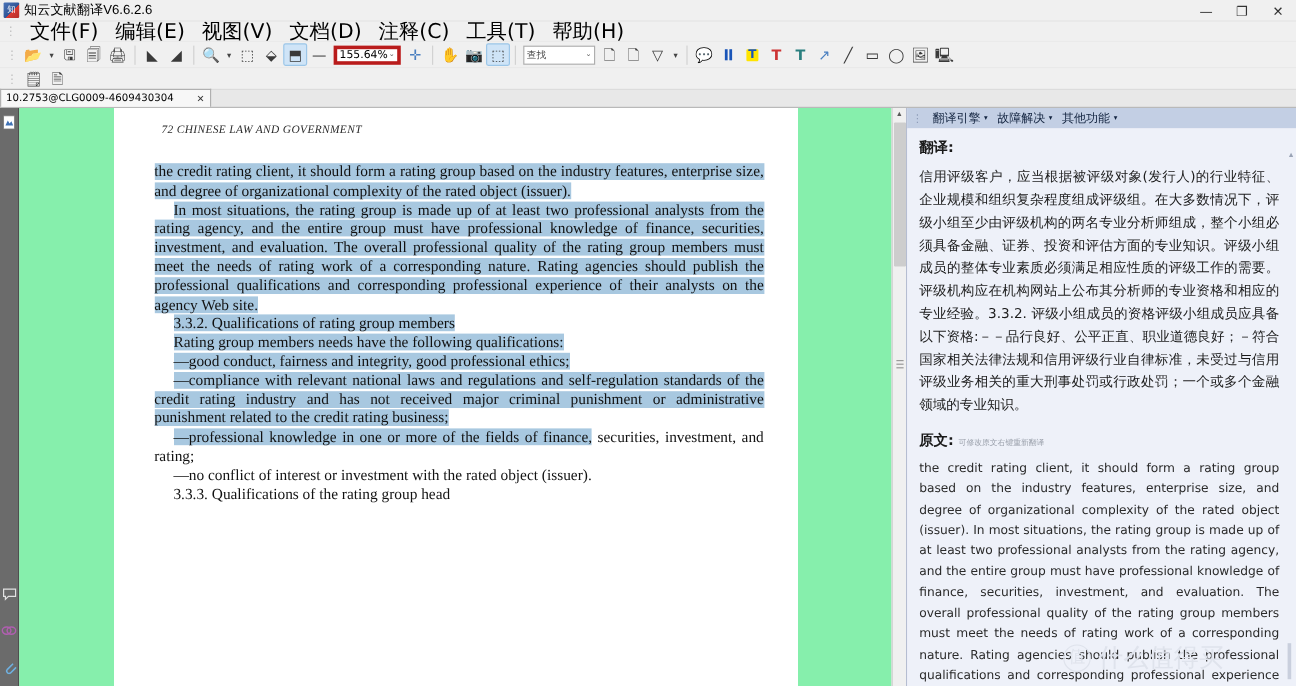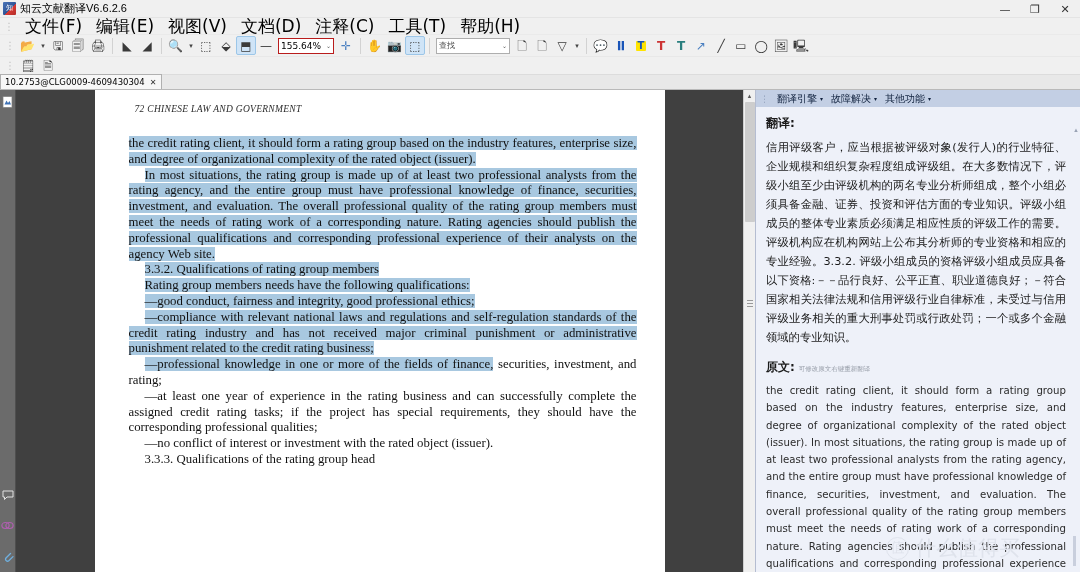--- a/index.html
+++ b/index.html
@@ -65,28 +65,28 @@
   .tb-sep { width:1px; height:16px; background:#d2d2d2; margin:0 4px; flex:0 0 1px; }
   .tb-btn {
     width: 20px; height: 19px; display:flex; align-items:center; justify-content:center;
     font-size: 12px; color:#3a3a3a; flex:0 0 auto;
     font-family: "DejaVu Sans", sans-serif; line-height:1;
   }
   .tb-btn.active { background:#cfe4f7; border:1px solid #9cc6e8; border-radius:2px; }
   .tb-caret { width:10px; height:19px; display:flex; align-items:center; justify-content:center;
     font-size:7px; color:#444; }
   .zoom-box {
-    width: 56px; height: 16px; background:#fff; border:1px solid #b91c1c;
+    width: 56px; height: 16px; background:#fff; border:3px solid #b91c1c;
     display:flex; align-items:center; justify-content:space-between;
     font-size:9px; padding:0 2px; color:#000; margin:0 2px;
     font-family: "DejaVu Sans", sans-serif;
   }
   .zoom-box .cv { font-size:6px; color:#555; }
   .find-box {
-    width: 74px; height: 16px; background:#fff; border:1px solid #aeaeae;
+    width: 60px; height: 16px; background:#fff; border:1px solid #aeaeae;
     display:flex; align-items:center; justify-content:space-between;
     font-size:8px; padding:0 2px; color:#444; margin:0 2px;
     font-family: "DejaVu Sans", sans-serif;
   }
   .ico-yellow { color:#1a55b8; background:#ffe400; font-weight:bold; padding:0 2px; border-radius:1px; font-size:10px;}
   .ico-blue { color:#1a55b8; font-weight:bold; }
   .ico-red { color:#c33; font-weight:bold; }
   .ico-teal { color:#2a7f7f; font-weight:bold; }
 
   .toolbar2 {
@@ -100,42 +100,42 @@
   
   .tabstrip {
     height: 15px; flex:0 0 15px;
     background:#e8e8e8;
     display:flex; align-items:flex-end;
     border-bottom:1px solid #b9b9b9;
   }
   .doc-tab {
     height:15px; background:#f7f7f7;
     border:1px solid #b0b0b0; border-bottom:none;
-    display:flex; align-items:center; gap:5px;
+    display:flex; align-items:center; gap:19px;
     padding:0 5px 0 4px; font-size:8.5px; color:#000;
     font-family: "DejaVu Sans", sans-serif;
   }
   .doc-tab .x { font-size:8px; color:#333; font-weight:bold; }
 
   
   .main { flex:1 1 auto; display:flex; min-height:0; }
 
   
   .rail {
     width: 16px; flex:0 0 16px; background:#6b6b6b;
     display:flex; flex-direction:column; align-items:center;
     padding-top:5px; position:relative;
     border-right:1px solid #4f4f4f;
   }
   .rail-ico { width:13px; height:13px; margin-bottom:4px; display:flex; align-items:center; justify-content:center; font-size:10px; }
   .rail-bottom { position:absolute; bottom:6px; left:0; right:0; display:flex; flex-direction:column; align-items:center; gap:13px; }
 
   
   .viewer {
-    flex:1 1 auto; background:#404040; position:relative;
+    flex:1 1 auto; background:#86efac; position:relative;
     display:flex; justify-content:center; overflow:hidden; min-width:0;
   }
   .page {
     width: 570px; background:#ffffff; margin-top:0;
     padding: 14px 28px 0 34px; position:relative;
     font-family: "Liberation Serif", serif;
   }
   .running-head {
     font-size: 9.5px; font-style: italic; color:#2b2b2b;
     letter-spacing:0.3px; margin-left: 6px; margin-bottom: 22px;
@@ -331,21 +331,20 @@
       <div class="page">
         <div class="running-head">72   CHINESE LAW AND GOVERNMENT</div>
 
         <p><span class="hl">the credit rating client, it should form a rating group based on the industry features, enterprise size, and degree of organizational complexity of the rated object (issuer).</span></p>
         <p class="ind"><span class="hl">In most situations, the rating group is made up of at least two professional analysts from the rating agency, and the entire group must have professional knowledge of finance, securities, investment, and evaluation. The overall professional quality of the rating group members must meet the needs of rating work of a corresponding nature. Rating agencies should publish the professional qualifications and corresponding professional experience of their analysts on the agency Web site.</span></p>
         <p class="ind"><span class="hl">3.3.2. Qualifications of rating group members</span></p>
         <p class="ind"><span class="hl">Rating group members needs have the following qualifications:</span></p>
         <p class="ind"><span class="hl">—good conduct, fairness and integrity, good professional ethics;</span></p>
         <p class="ind"><span class="hl">—compliance with relevant national laws and regulations and self-regulation standards of the credit rating industry and has not received major criminal punishment or administrative punishment related to the credit rating business;</span></p>
         <p class="ind"><span class="hl">—professional knowledge in one or more of the fields of finance,</span><span> securities, investment, and rating;</span></p>
-        <p class="ind">—at least one year of experience in the rating business and can successfully complete the assigned credit rating tasks; if the project has special requirements, they should have the corresponding professional qualities;</p>
         <p class="ind">—no conflict of interest or investment with the rated object (issuer).</p>
         <p class="ind">3.3.3. Qualifications of the rating group head</p>
       </div>
     </div>
 
     <div class="vscroll">
       <div class="arrow">▲</div>
       <div class="thumb"></div>
       <div class="grip3">
           <div></div>

